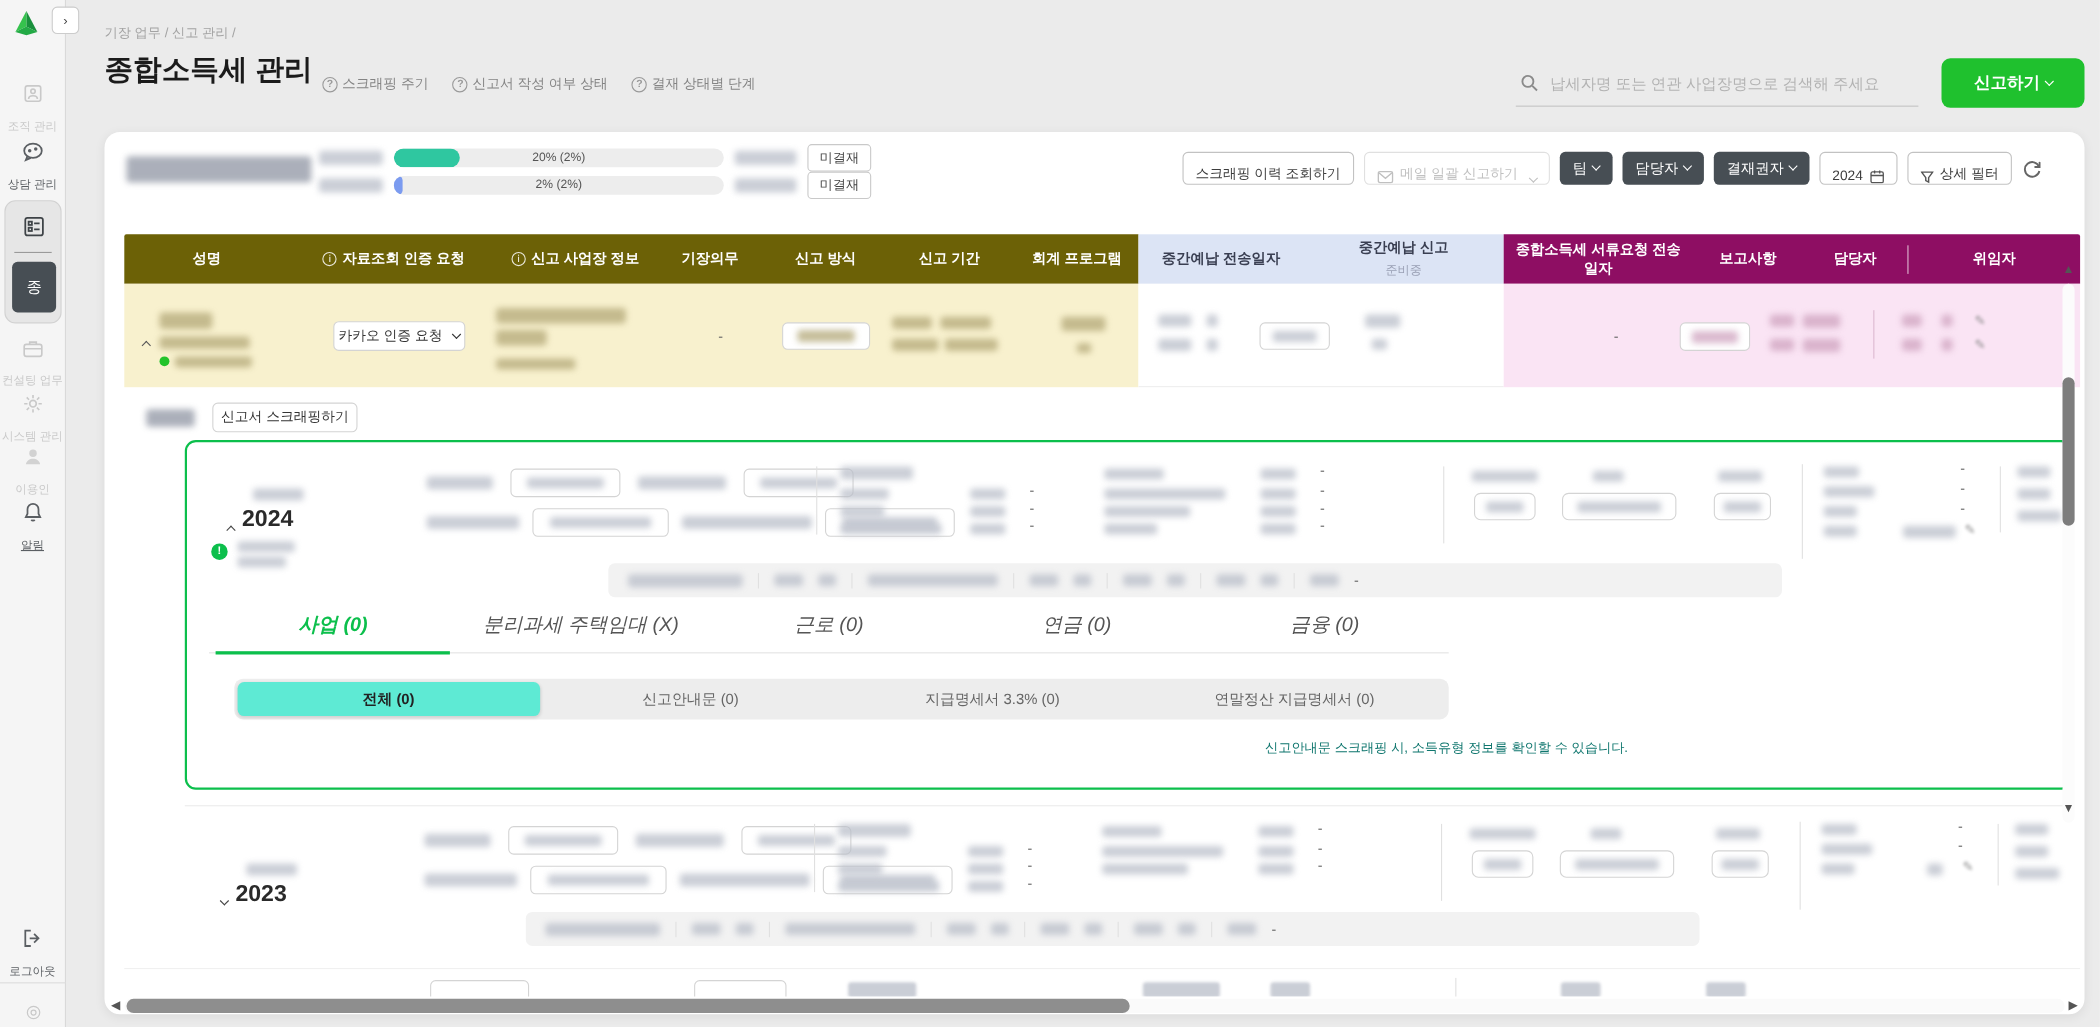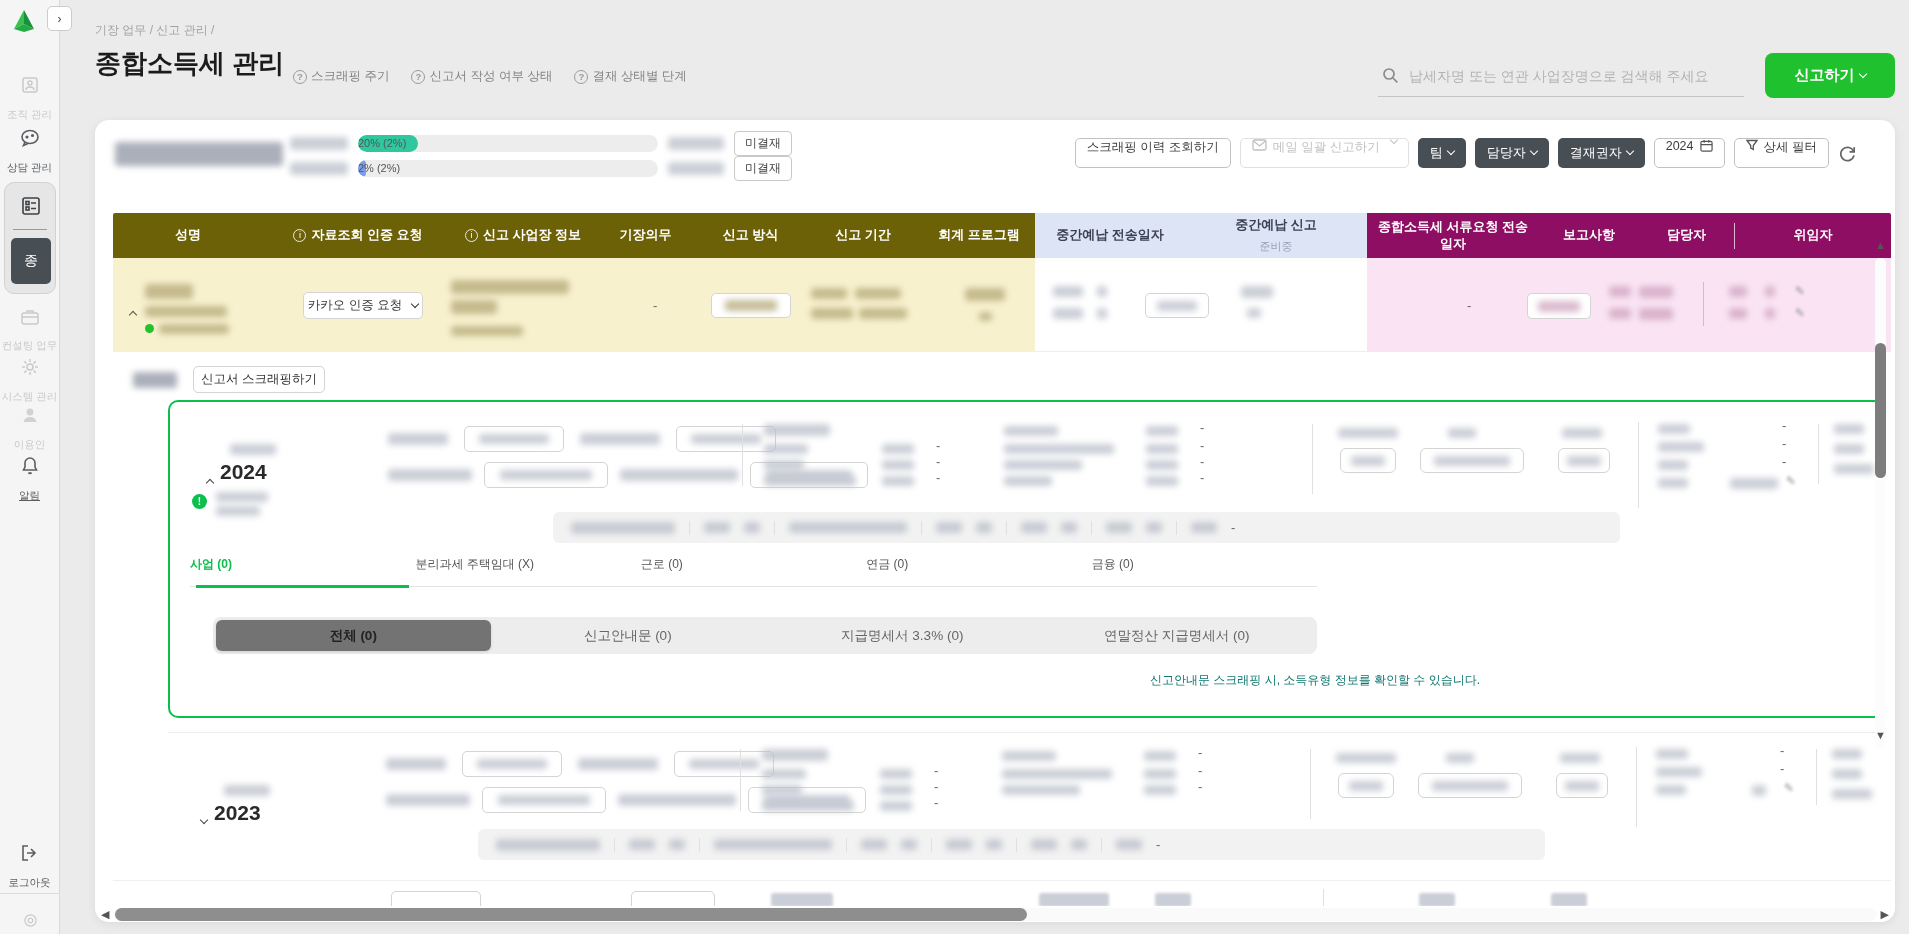--- a/index.html
+++ b/index.html
@@ -31,39 +31,39 @@
   .qmark{width:14px;height:14px;border:1.2px solid #9a9a9a;border-radius:50%;font-size:9.5px;display:inline-flex;align-items:center;justify-content:center;color:#9a9a9a;font-weight:bold;}
   .search{position:absolute;left:1378px;top:55px;width:366px;height:42px;border-bottom:1.5px solid #c4c4c4;display:flex;align-items:center;gap:10px;padding:0 4px;}
   .search input{border:none;outline:none;background:transparent;font-size:14px;width:320px;color:#333;font-family:inherit;}
   .search input::placeholder{color:#b3b3b3;}
   .greenbtn{position:absolute;left:1765px;top:53px;width:130px;height:45px;background:var(--green);color:#fff;font-size:15px;font-weight:bold;border:none;border-radius:8px;display:flex;align-items:center;justify-content:center;cursor:pointer;}
   
   .card{position:absolute;left:95px;top:120px;width:1800px;height:802px;background:#fff;border-radius:14px;box-shadow:0 2px 10px rgba(0,0,0,.07);}
   .prow{display:flex;align-items:center;gap:10px;height:19px;}
   .ptrack{width:300px;height:17px;background:#ededed;border-radius:9px;position:relative;overflow:hidden;}
   .pfill{position:absolute;left:0;top:0;bottom:0;border-radius:9px;}
-  .ptext{position:absolute;width:100%;font-size:11px;color:#555;line-height:17px;}
+  .ptext{position:absolute;width:100%;text-align:center;font-size:11px;color:#555;line-height:17px;}
   .sbtn{height:25px;padding:0 10px;background:#fff;border:1px solid #c9c9c9;border-radius:4px;font-size:12px;color:#444;display:flex;align-items:center;font-family:inherit;}
   .actionbar{position:absolute;right:38px;top:18px;display:flex;align-items:center;gap:9px;}
-  .actionbar .ob{height:30px;padding:0 11px;background:#fff;border:1px solid #c2c2c2;border-radius:5px;font-size:12.5px;color:#3c3c3c;display:flex;align-items:flex-start;gap:6px;font-family:inherit;}
+  .actionbar .ob{height:30px;padding:0 11px;background:#fff;border:1px solid #c2c2c2;border-radius:5px;font-size:12.5px;color:#3c3c3c;display:flex;align-items:flex-end;gap:6px;font-family:inherit;}
   .actionbar .ob.dis{color:#c0c0c0;border-color:#e0e0e0;}
   .actionbar .db{height:30px;padding:0 12px;font-family:inherit;cursor:pointer;}
   
   .thead{position:absolute;left:18px;top:93px;height:45px;display:flex;color:#fff;font-size:13px;font-weight:bold;}
   .thead .cell{display:flex;align-items:center;justify-content:center;gap:5px;text-align:center;line-height:1.25;}
   .icir{width:13px;height:13px;border:1.1px solid rgba(255,255,255,.85);border-radius:50%;font-size:9px;font-weight:normal;display:inline-flex;align-items:center;justify-content:center;flex:none;}
   .sub{display:block;font-size:11px;color:#9aa0b5;font-weight:normal;margin-top:2px;}
   
   .tabs{position:absolute;left:95px;top:425px;width:1127px;display:flex;border-bottom:1.5px solid #e3e3e3;}
-  .tab{flex:1;font-size:12px;color:#555;padding:11px 0 13px;cursor:pointer;position:relative;}
+  .tab{flex:1;text-align:center;font-size:18px;color:#555;padding:11px 0 13px;cursor:pointer;position:relative;font-style:italic;}
   .tab.active{color:var(--accent);font-weight:bold;}
   .tab.active::after{content:"";position:absolute;left:6px;right:6px;bottom:-1.5px;height:2.5px;background:var(--accent);}
   .segs{position:absolute;left:118px;top:497px;width:1104px;height:37px;background:#ededed;border-radius:8px;display:flex;padding:3px;}
   .seg{flex:1;display:flex;align-items:center;justify-content:center;font-size:13.5px;color:#666;border-radius:6px;cursor:pointer;}
-  .seg.active{background:#737373;color:#222;font-weight:bold;box-shadow:0 1px 3px rgba(0,0,0,.12);}
+  .seg.active{background:#5eead4;color:#222;font-weight:bold;box-shadow:0 1px 3px rgba(0,0,0,.12);}
   .greenpanel{position:absolute;left:73px;top:280px;width:1716px;height:318px;border:2px solid var(--accent);border-radius:10px;}
   .graystrip{position:absolute;left:383px;height:31px;width:1067px;background:#f2f2f2;border-radius:6px;display:flex;align-items:center;gap:14px;padding:0 18px;}
   .badge{width:15px;height:15px;background:var(--accent);border-radius:50%;color:#fff;font-size:10px;font-weight:bold;display:flex;align-items:center;justify-content:center;}
   .yearnum{font-size:21px;font-weight:bold;color:#2a2a2a;filter:blur(.6px);}
   .pencil{color:#8a8a8a;font-size:12px;filter:blur(1.5px);}
   .scroll-arrow{color:#555;font-size:11px;line-height:1;}
   svg{display:block;}
 </style>
 </head>
 <body>

